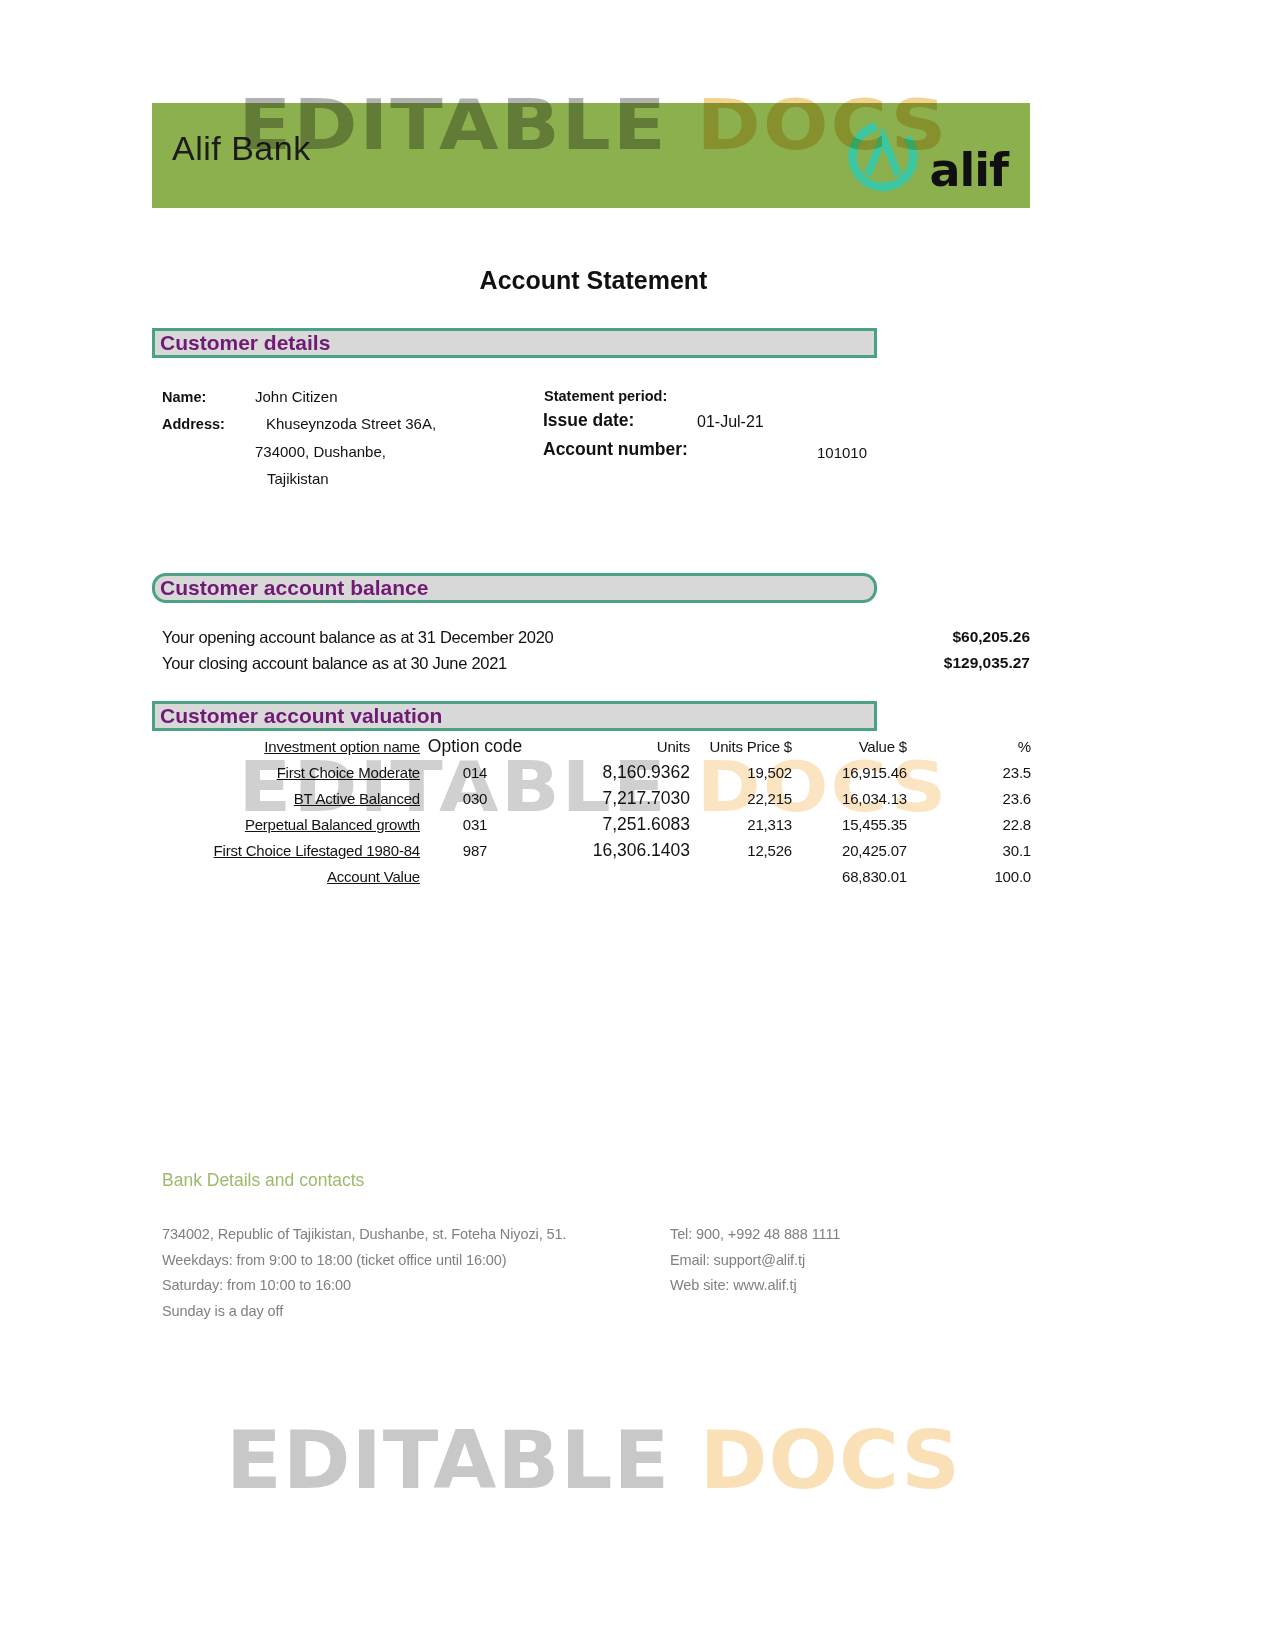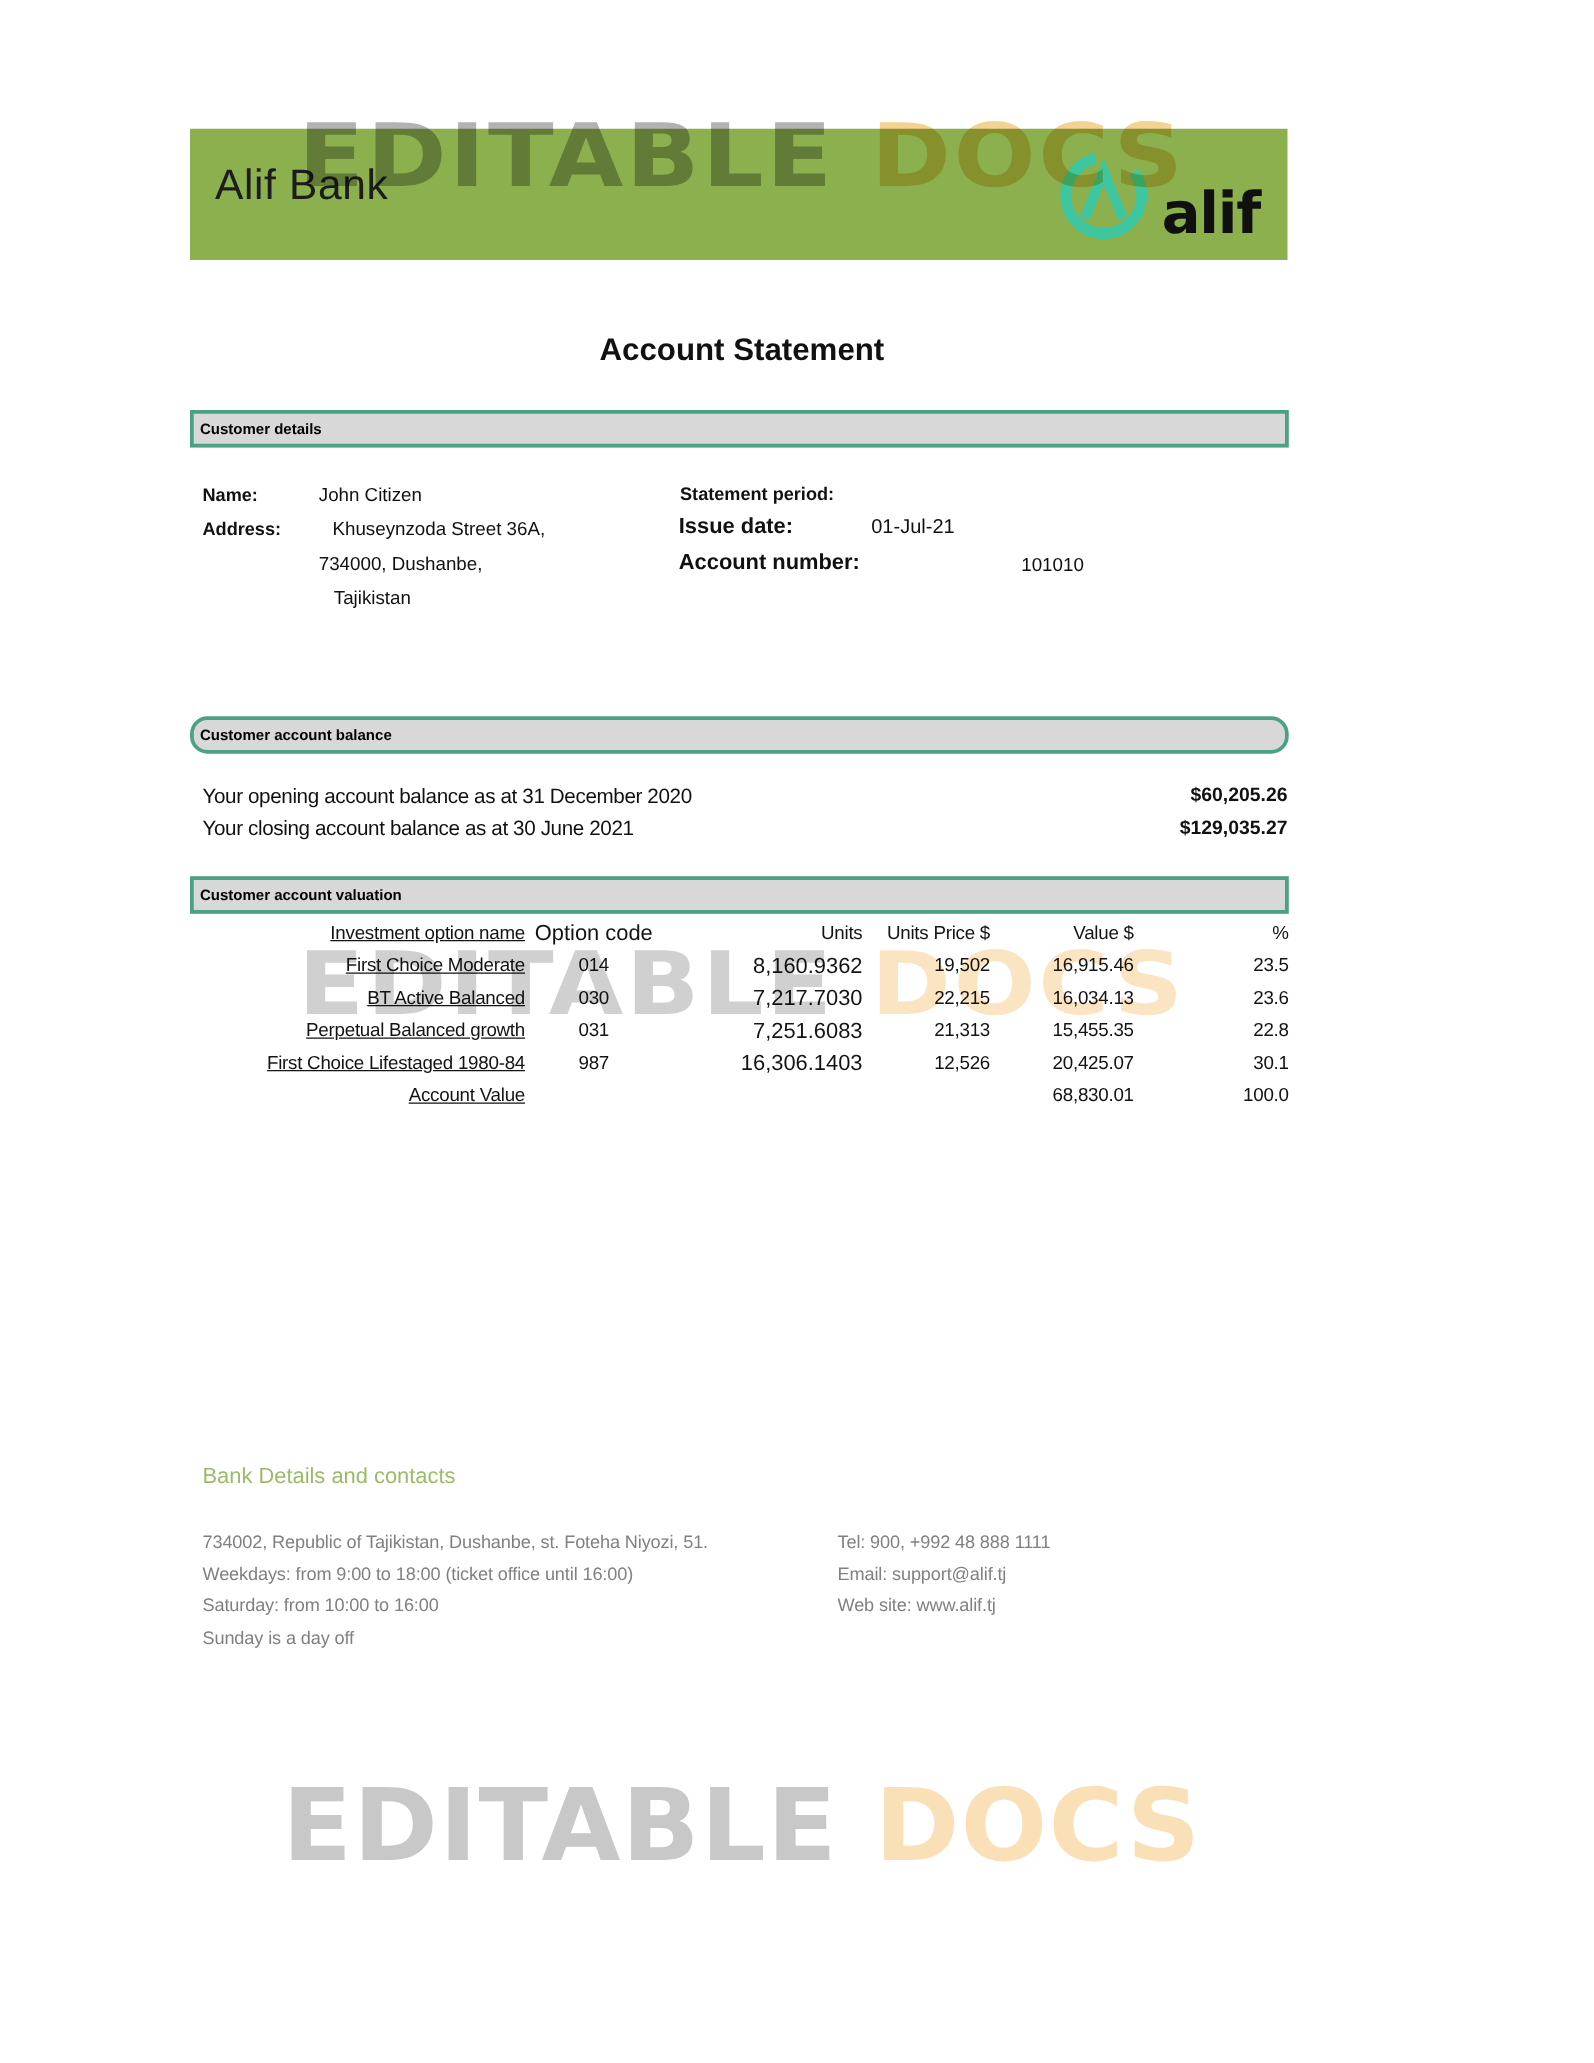--- a/index.html
+++ b/index.html
@@ -43,23 +43,23 @@
   .logo-word { font-size:46px; font-weight:bold; color:#101010; font-family:"DejaVu Sans", sans-serif; letter-spacing:-1px;margin-top:28px; }
 
   
   .doc-title {
     position:absolute; left:152px; top:266px; width:883px;
     text-align:center; font-size:25px; font-weight:bold; color:#111; z-index:2;
   }
 
   
   .section-bar {
-    position:absolute; left:152px; width:879px; height:30px;
+    position:absolute; left:152px; width:725px; height:30px;
     background:#d8d8d8; border:3px solid #4ba183;
-    font-size:12px; font-weight:bold; color:#000000;
+    font-size:21px; font-weight:bold; color:#701a75;
     line-height:24px; padding-left:5px; z-index:2;
   }
 
   
   .lbl-sm { font-weight:bold; font-size:14.5px; color:#111; }
   .lbl-lg { font-weight:bold; font-size:17.5px; color:#111; }
   .val    { font-size:15px; color:#111; }
   .val-md { font-size:16px; color:#111; }
 
   

